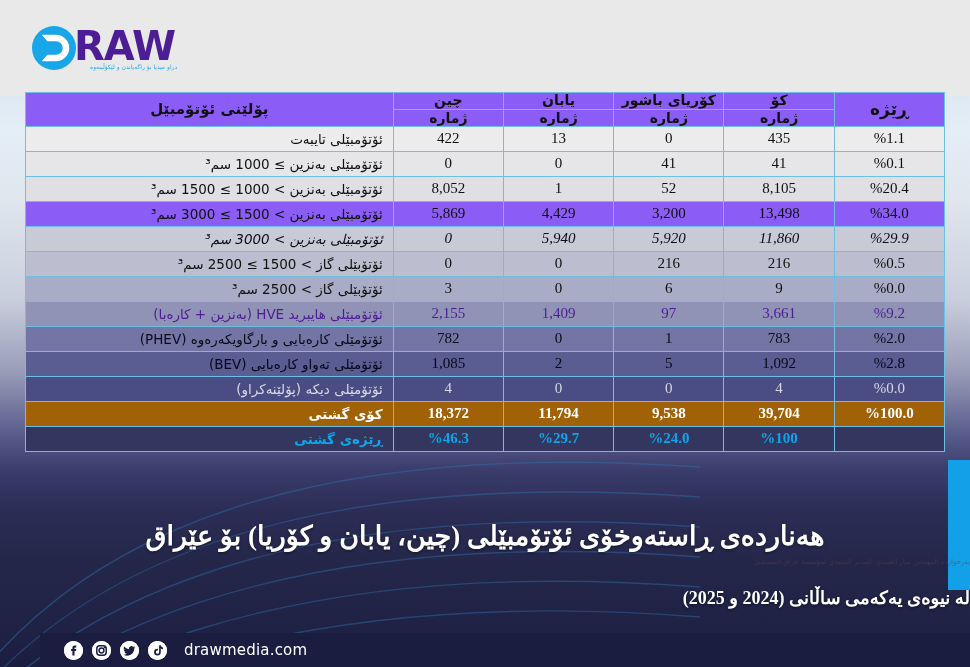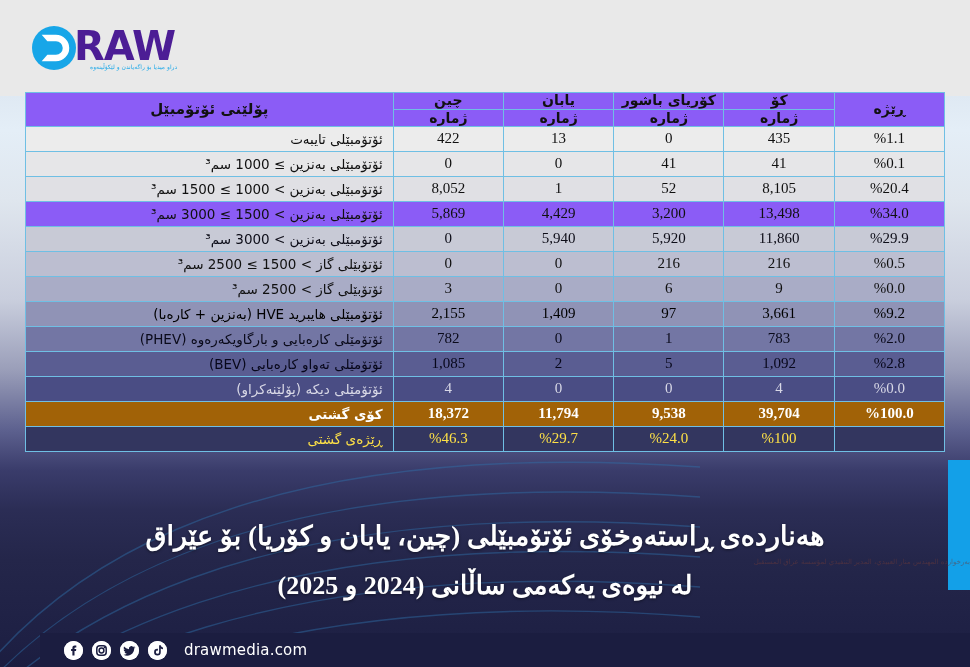--- a/index.html
+++ b/index.html
@@ -56,54 +56,54 @@
   
   .table-wrap { position:absolute; left:25px; top:92px; width:920px; }
   table.t { width:100%; border-collapse:collapse; table-layout:fixed; direction:rtl; }
   table.t td, table.t th { border:1px solid #6fbfe4; padding:0; }
 
   
   thead td, thead th { background:#8b5cf6; color:#111; }
   .h-main { font-size:14px; font-weight:700; line-height:1.12; text-align:center; padding:4px 2px; }
   .h-sub  { font-size:14px; font-weight:700; text-align:center; padding:3px 2px; }
   .h-cat  { font-size:15px; font-weight:700; text-align:center; vertical-align:middle; }
-  .h-rate { font-size:14px; font-weight:700; text-align:center; vertical-align:middle; }
+  .h-rate { font-size:17px; font-weight:700; text-align:center; vertical-align:middle; }
 
   
   tbody td { height:25px; font-size:15px; text-align:center; vertical-align:middle;
              color:#101010; font-family:"Liberation Serif","DejaVu Serif",serif; }
   tbody td.cat { text-align:right; padding-right:10px; font-size:13.5px;
                  font-family:"DejaVu Sans","Liberation Sans",sans-serif; }
   tbody td.num, tbody td.pct { font-family:"Liberation Serif","DejaVu Serif",serif; }
 
   
   tr.r0  td { background:#ececec; }
   tr.r1  td { background:#e6e6e8; }
   tr.r2  td { background:#e0e0e4; }
   tr.r3  td { background:#8b5cf6; }
-  tr.r4  td { background:#c8cad6; color:#0d0d18; }
+  tr.r4  td { background:#c8cad6; color:#0d0d18;font-style:italic; }
   tr.r5  td { background:#bcbed0; }
   tr.r6  td { background:#a9acc6; }
-  tr.r7  td { background:#9093b6; color:#000000; }
+  tr.r7  td { background:#9093b6; color:#4c1d95; }
   tr.r8  td { background:#7376a4; color:#0a0a1a; }
   tr.r9  td { background:#5a5d92; color:#07071a; }
   tr.r10 td { background:#4a4d84; color:#d8d8e6; }
   tr.total td { background:#a16207; color:#ffffff; font-weight:700; }
-  tr.pctrow td { background:#33365f; color:#fde047; font-weight:400; }
+  tr.pctrow td { background:#33365f; color:#0ea5e9; font-weight:700; }
 
   
   .headline {
     position:absolute; left:0; right:0; top:516px;
     text-align:center; direction:rtl;
     color:#ffffff; font-weight:800;
     font-family:Liberation Serif, serif;
     text-shadow:0 1px 3px rgba(0,0,0,.45);
   }
   .headline .l1 { font-size:27px; line-height:40px; white-space:nowrap; }
-  .headline .l2 { font-size:26px; line-height:40px; margin-top:10px; white-space:nowrap; }
+  .headline .l2 { font-size:18px; line-height:40px; margin-top:22px; white-space:nowrap;text-align:right; }
 
   
   .credit { position:absolute; left:0; right:0; top:558px; text-align:right;
             font-size:7px; color:#6c3a3a; opacity:.55; direction:rtl; }
 
   
   .footer { position:absolute; left:0; bottom:0; width:970px; height:34px;
             background:#1b1d40; direction:ltr; display:flex; align-items:center;
             padding-left:24px; gap:9px;margin-left:40px; }
   .soc { width:19px; height:19px; border-radius:50%; background:#fff; color:#1b1d40;

